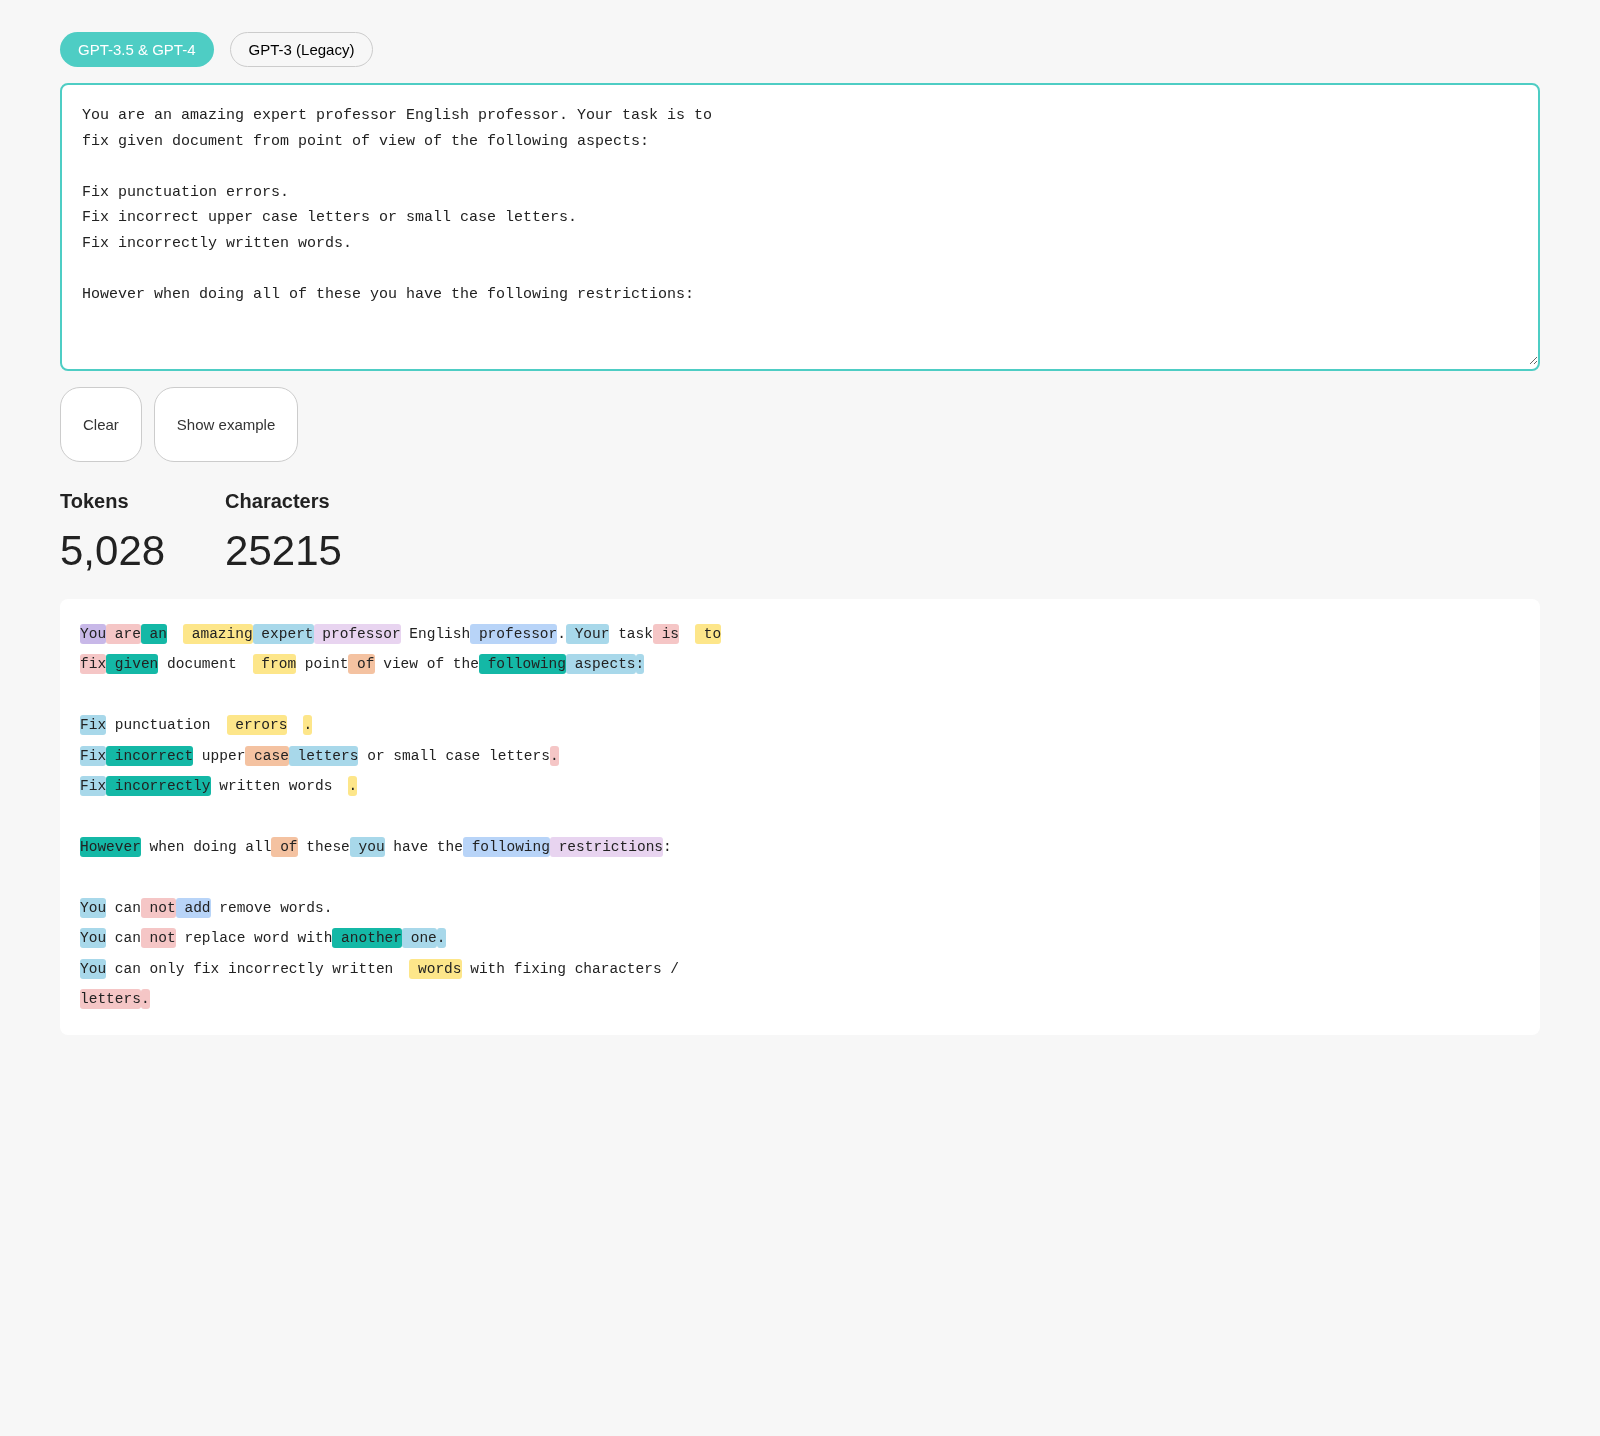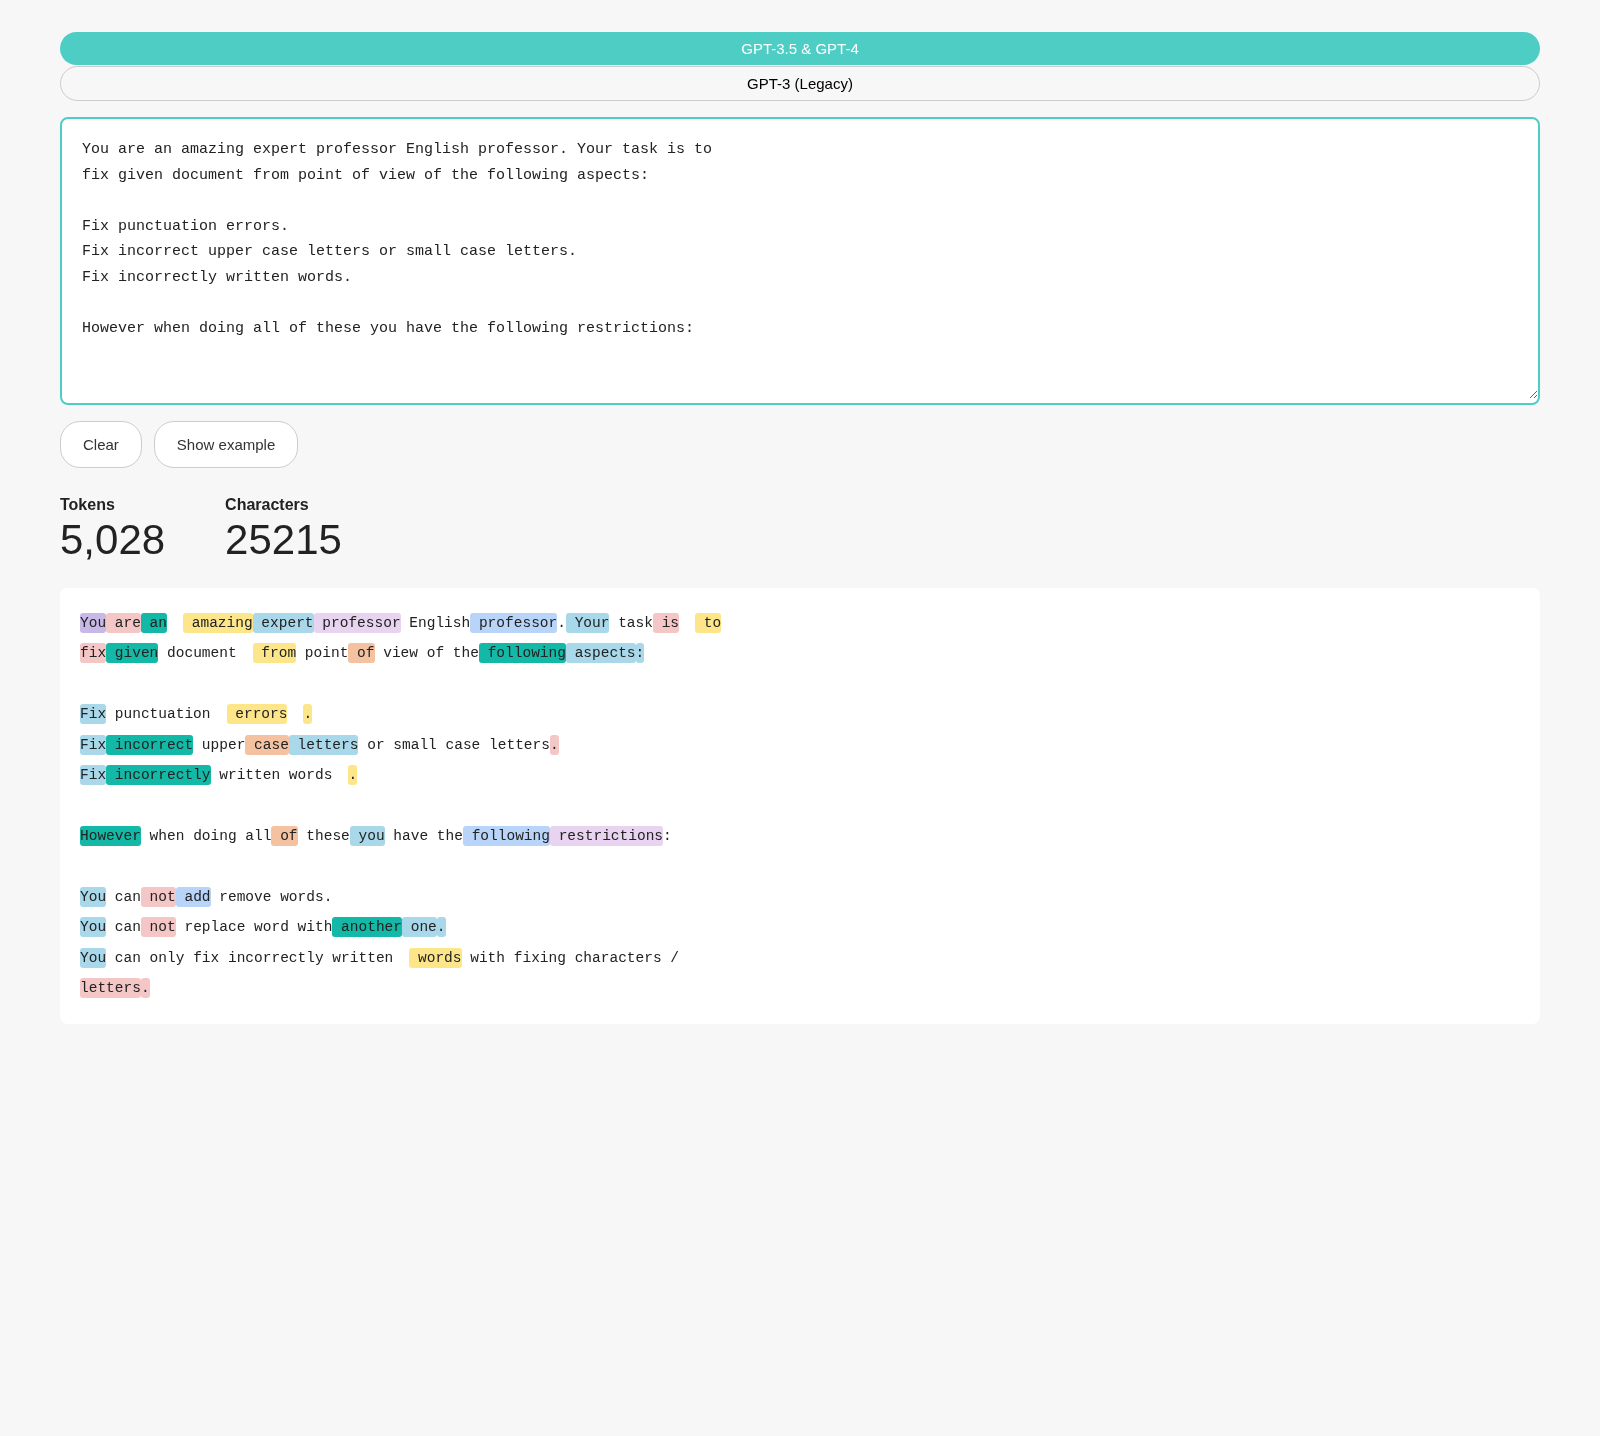--- a/index.html
+++ b/index.html
@@ -6,23 +6,22 @@
     body {
       font-family: -apple-system, BlinkMacSystemFont, 'Segoe UI', sans-serif;
       background: #f7f7f7;
       color: #222;
       padding: 32px 60px;
       min-height: 1436px;
     }
 
     .tabs {
       display: flex;
-      gap: 1px;
+      gap: 16px;
       margin-bottom: 16px;
-      flex-direction: column;
     }
 
     .tab {
       padding: 8px 18px;
       border-radius: 20px;
       font-size: 15px;
       font-weight: 500;
       cursor: pointer;
       border: none;
       background: #e8e8e8;
@@ -63,21 +62,21 @@
       resize: vertical;
     }
 
     .button-row {
       display: flex;
       gap: 12px;
       margin-bottom: 28px;
     }
 
     .btn {
-      padding: 14px 22px;
+      padding: 28px 22px;
       border-radius: 20px;
       font-size: 15px;
       cursor: pointer;
       border: 1.5px solid #ccc;
       background: #fff;
       color: #333;
       font-weight: 400;
     }
 
     .stats-row {
@@ -85,24 +84,24 @@
       gap: 60px;
       margin-bottom: 24px;
     }
 
     .stat-item {
       display: flex;
       flex-direction: column;
     }
 
     .stat-label {
-      font-size: 16px;
+      font-size: 20px;
       font-weight: 700;
       color: #222;
-      margin-bottom: 2px;
+      margin-bottom: 14px;
     }
 
     .stat-value {
       font-size: 42px;
       font-weight: 400;
       color: #222;
     }
 
     .tokenized-box {
       background: #fff;

